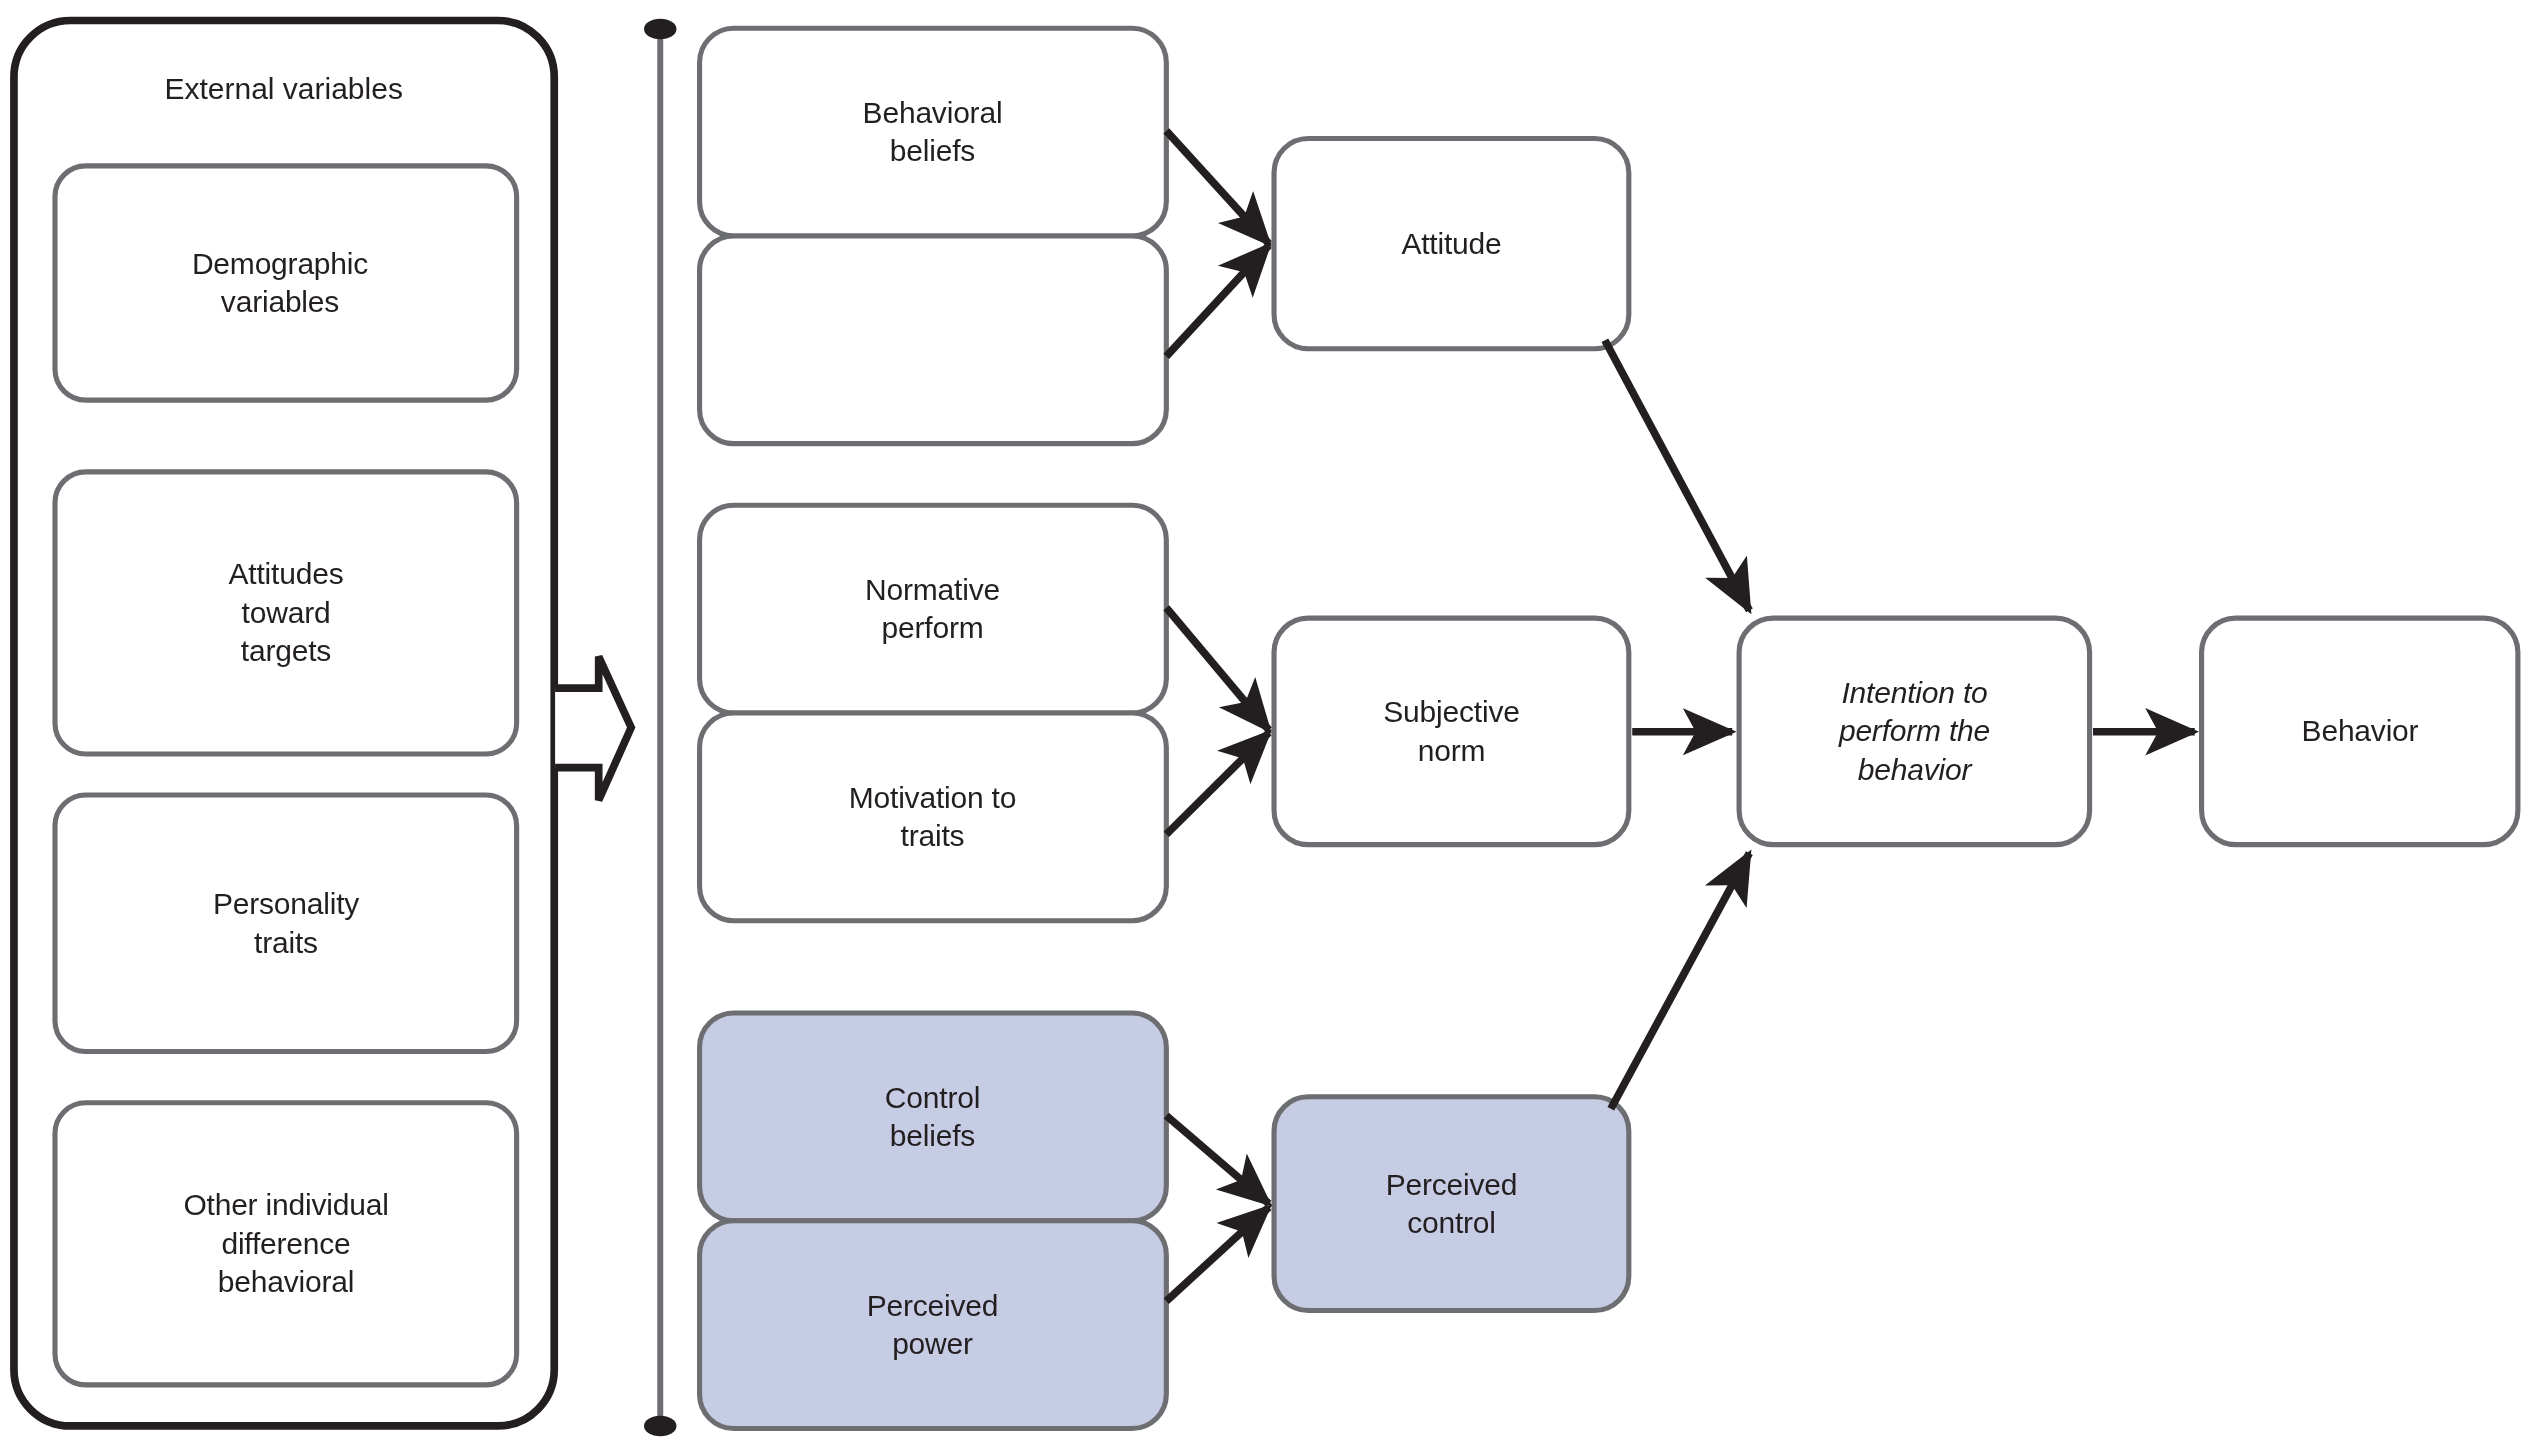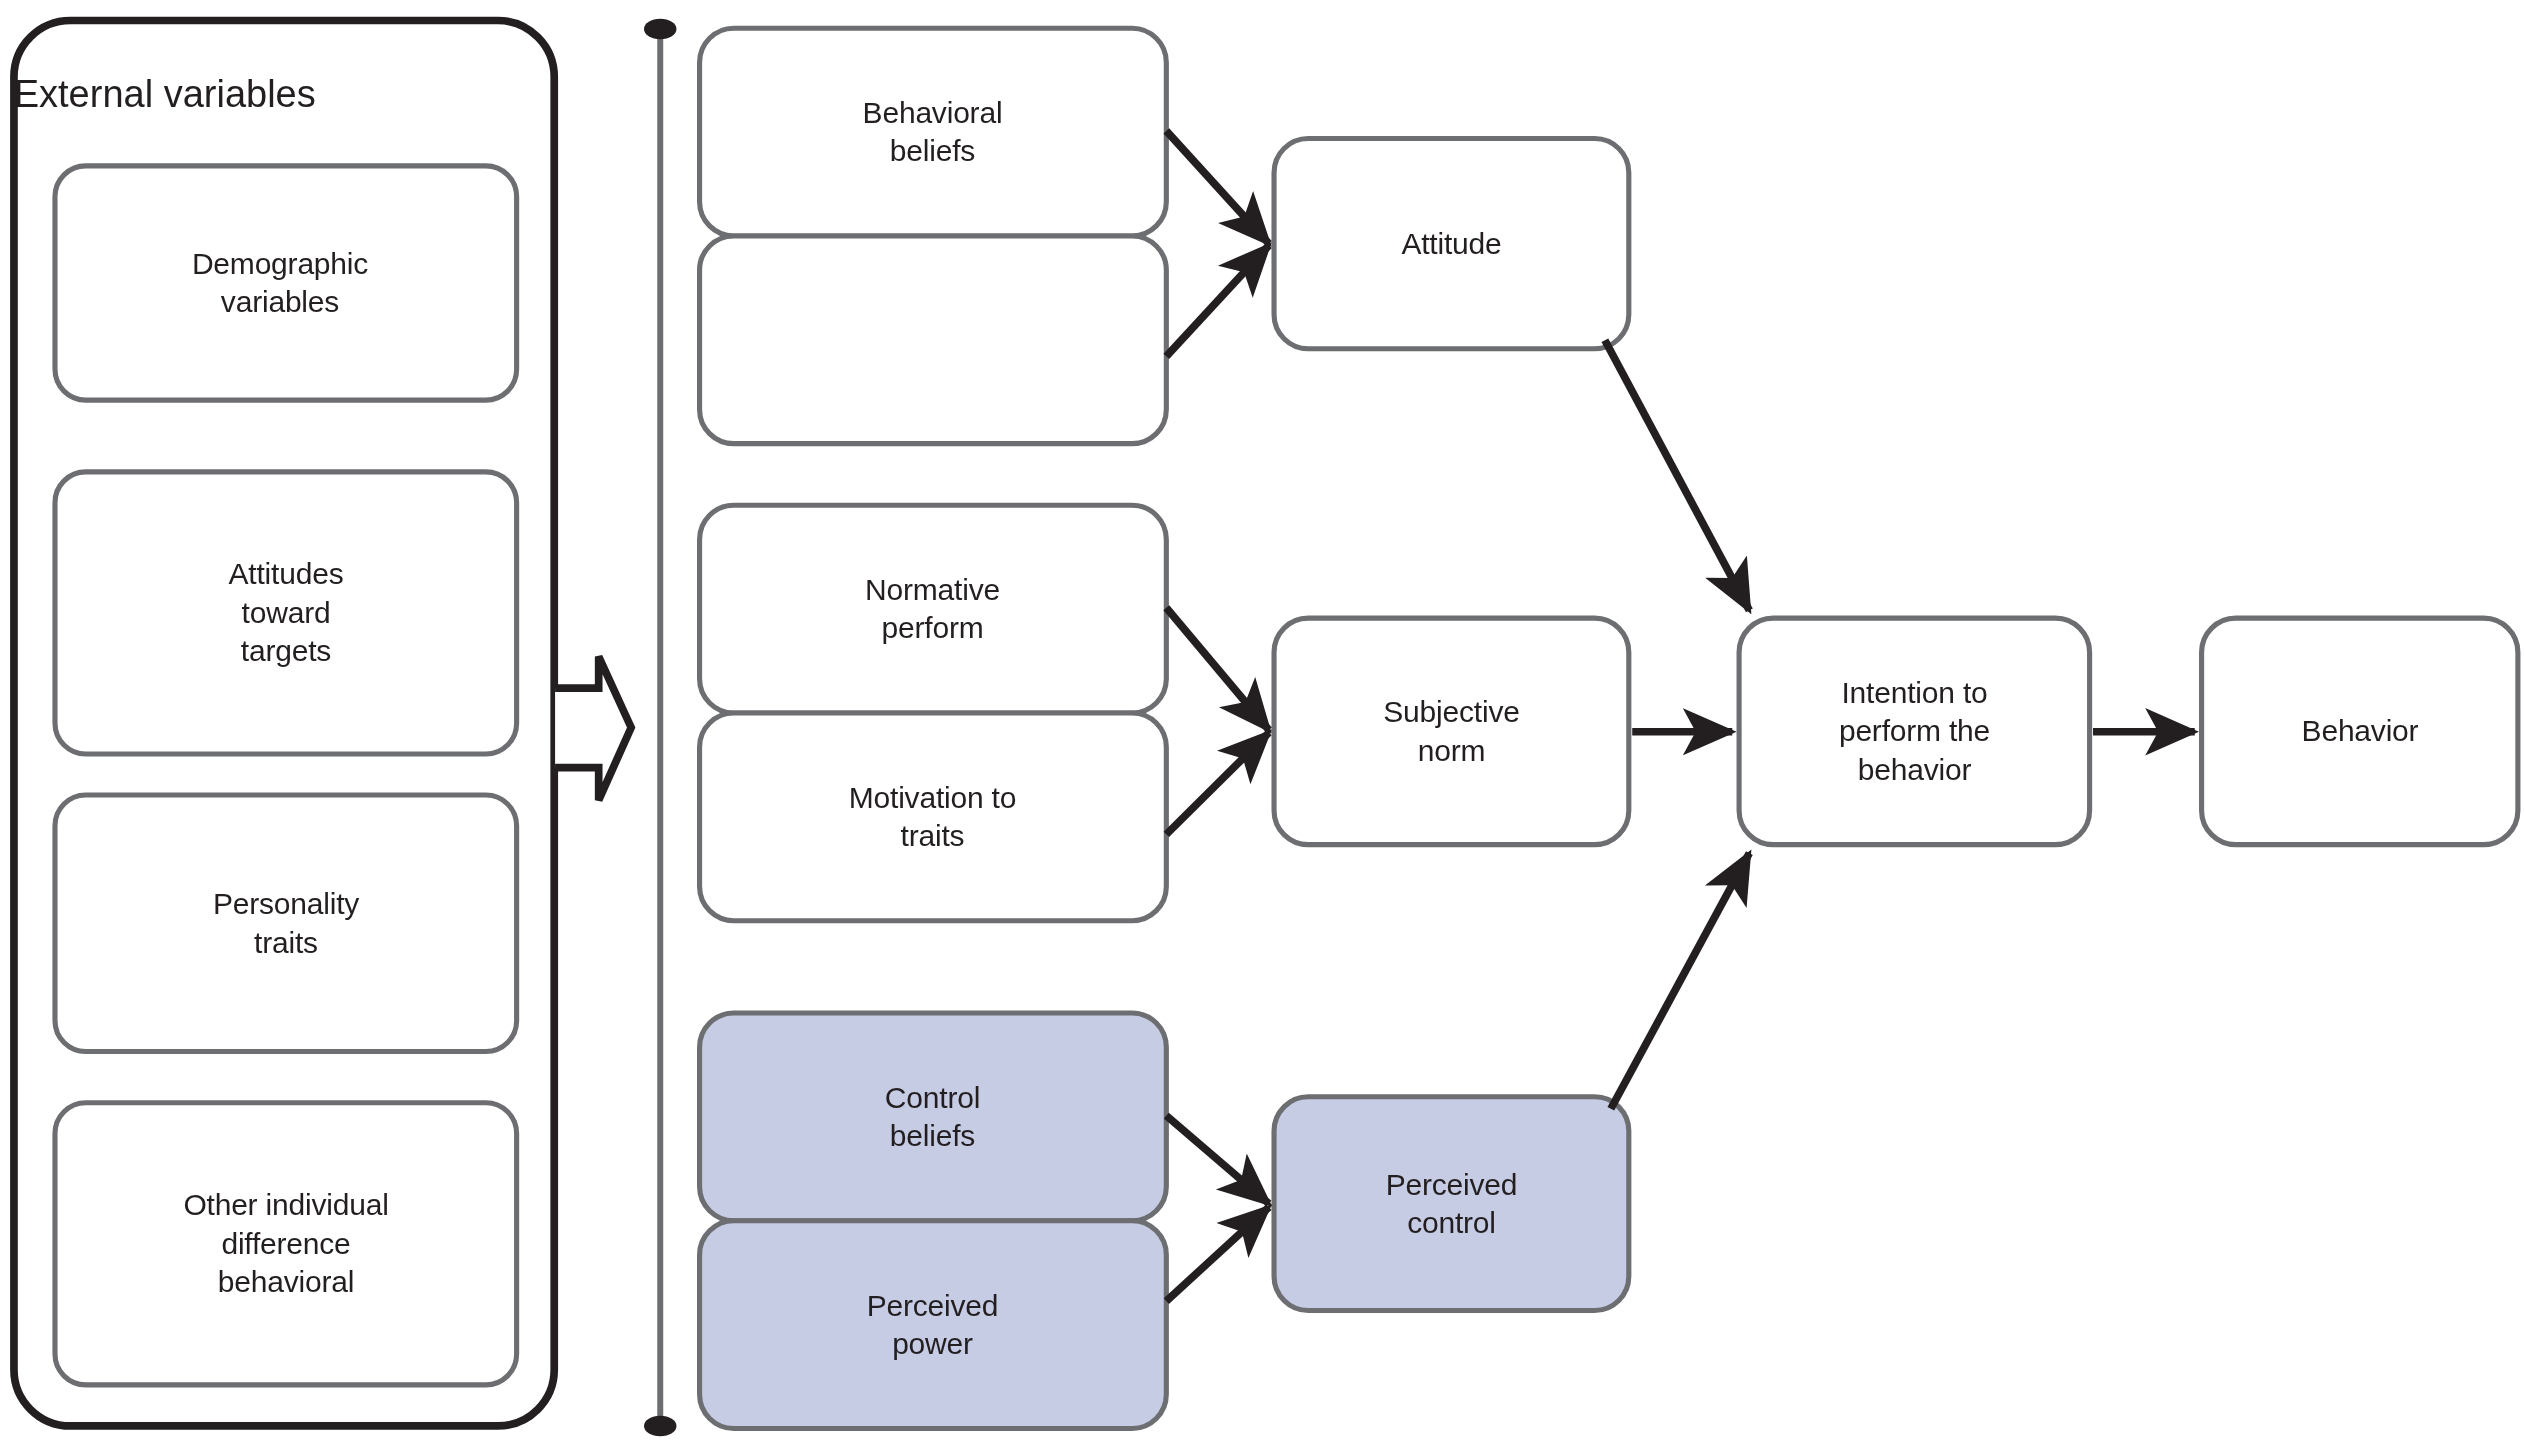--- a/index.html
+++ b/index.html
@@ -33,23 +33,24 @@
     color: #231f20;
     font-family: "Liberation Sans", sans-serif;
     font-size: 30px;
     line-height: 1.28;
     letter-spacing: -0.2px;
     white-space: pre-line;
     pointer-events: none;
   }
   .group-title {
     position: absolute;
+    text-align: center;
     color: #231f20;
     font-family: "Liberation Sans", sans-serif;
-    font-size: 38px;
+    font-size: 30px;
     line-height: 1.28;
     white-space: pre-line;
   }
 </style>
 </head>
 <body>
 
 <div id="diagram-root">
 
   <svg id="diagram-svg" viewBox="0 0 2953 1702">
@@ -133,19 +134,19 @@
   <div class="node-label" style="left:699px; top:1013px; width:467px; height:208px;">Control
 beliefs</div>
   <div class="node-label" style="left:699px; top:1221px; width:467px; height:208px;">Perceived
 power</div>
 
   <div class="node-label" style="left:1274px; top:139px; width:355px; height:210px;">Attitude</div>
   <div class="node-label" style="left:1274px; top:618px; width:355px; height:227px;">Subjective
 norm</div>
   <div class="node-label" style="left:1274px; top:1097px; width:355px; height:214px;">Perceived
 control</div>
-  <div class="node-label" style="left:1739px; top:618px; width:351px; height:227px;">Intention to
+  <div class="node-label" style="left:1739px; top:618px; width:351px; height:227px;font-style:italic;">Intention to
 perform the
 behavior</div>
   <div class="node-label" style="left:2202px; top:618px; width:316px; height:227px;">Behavior</div>
 
 </div>
 
 
 </body></html>

